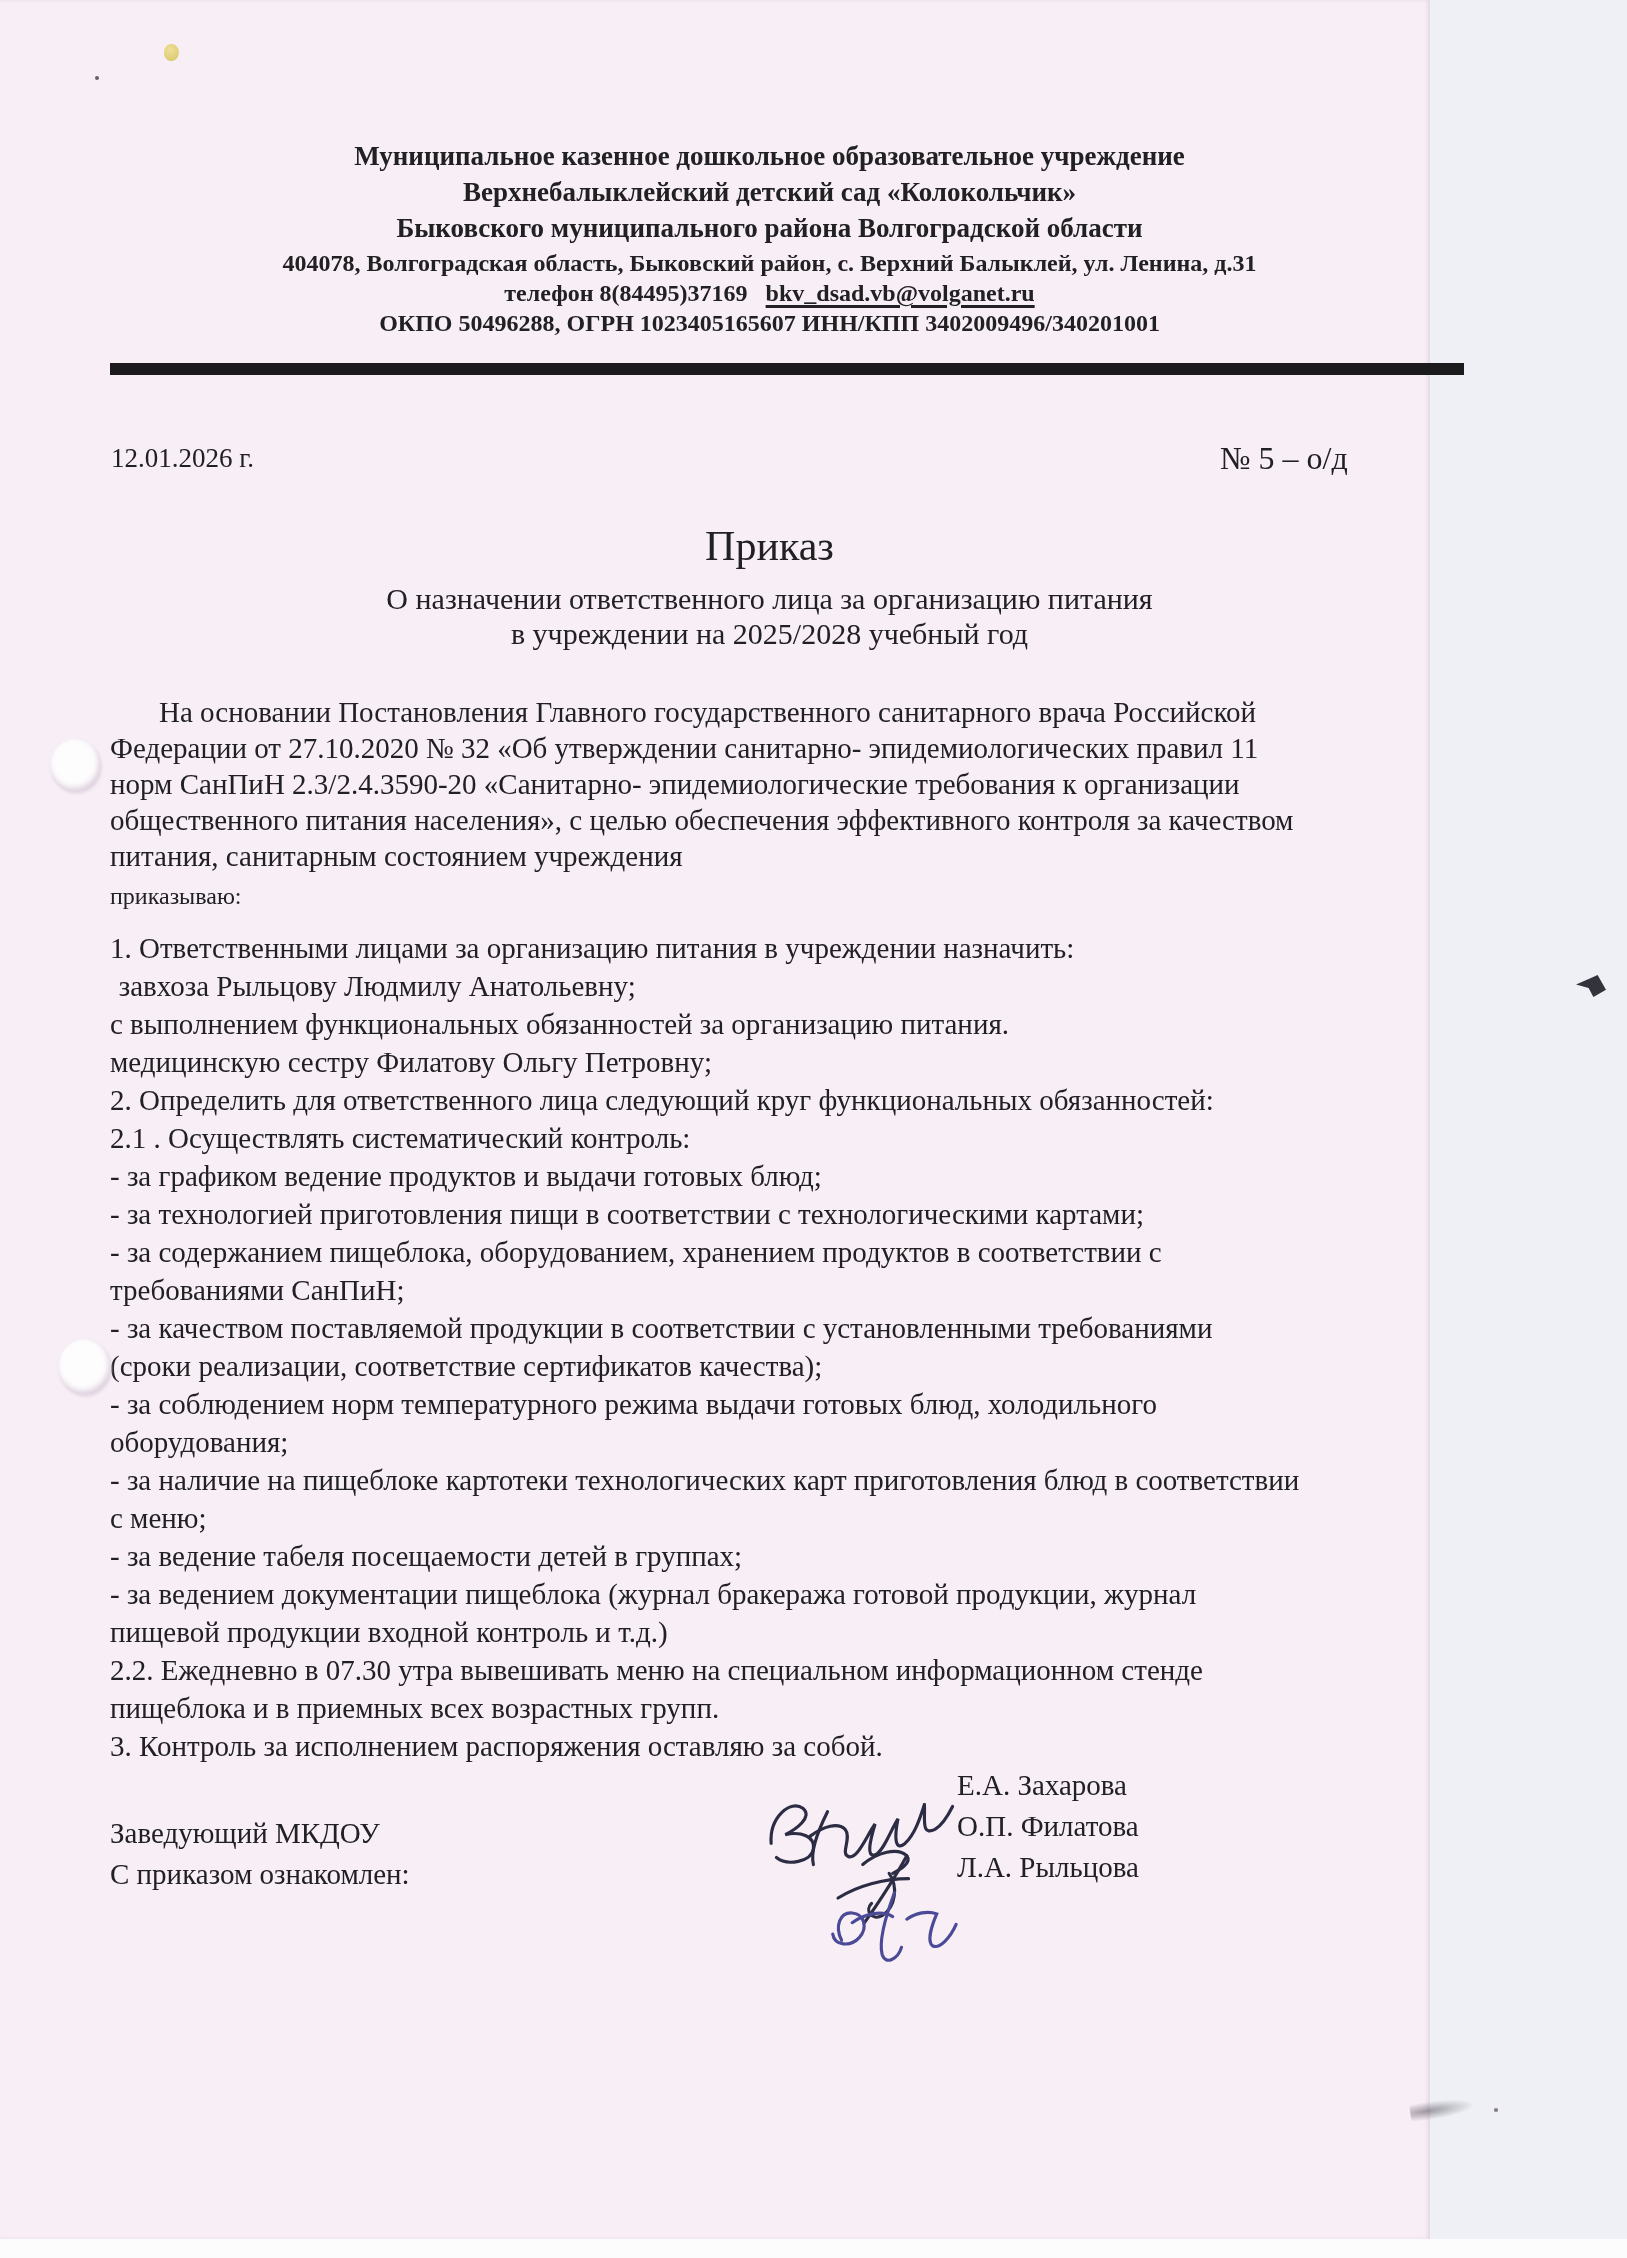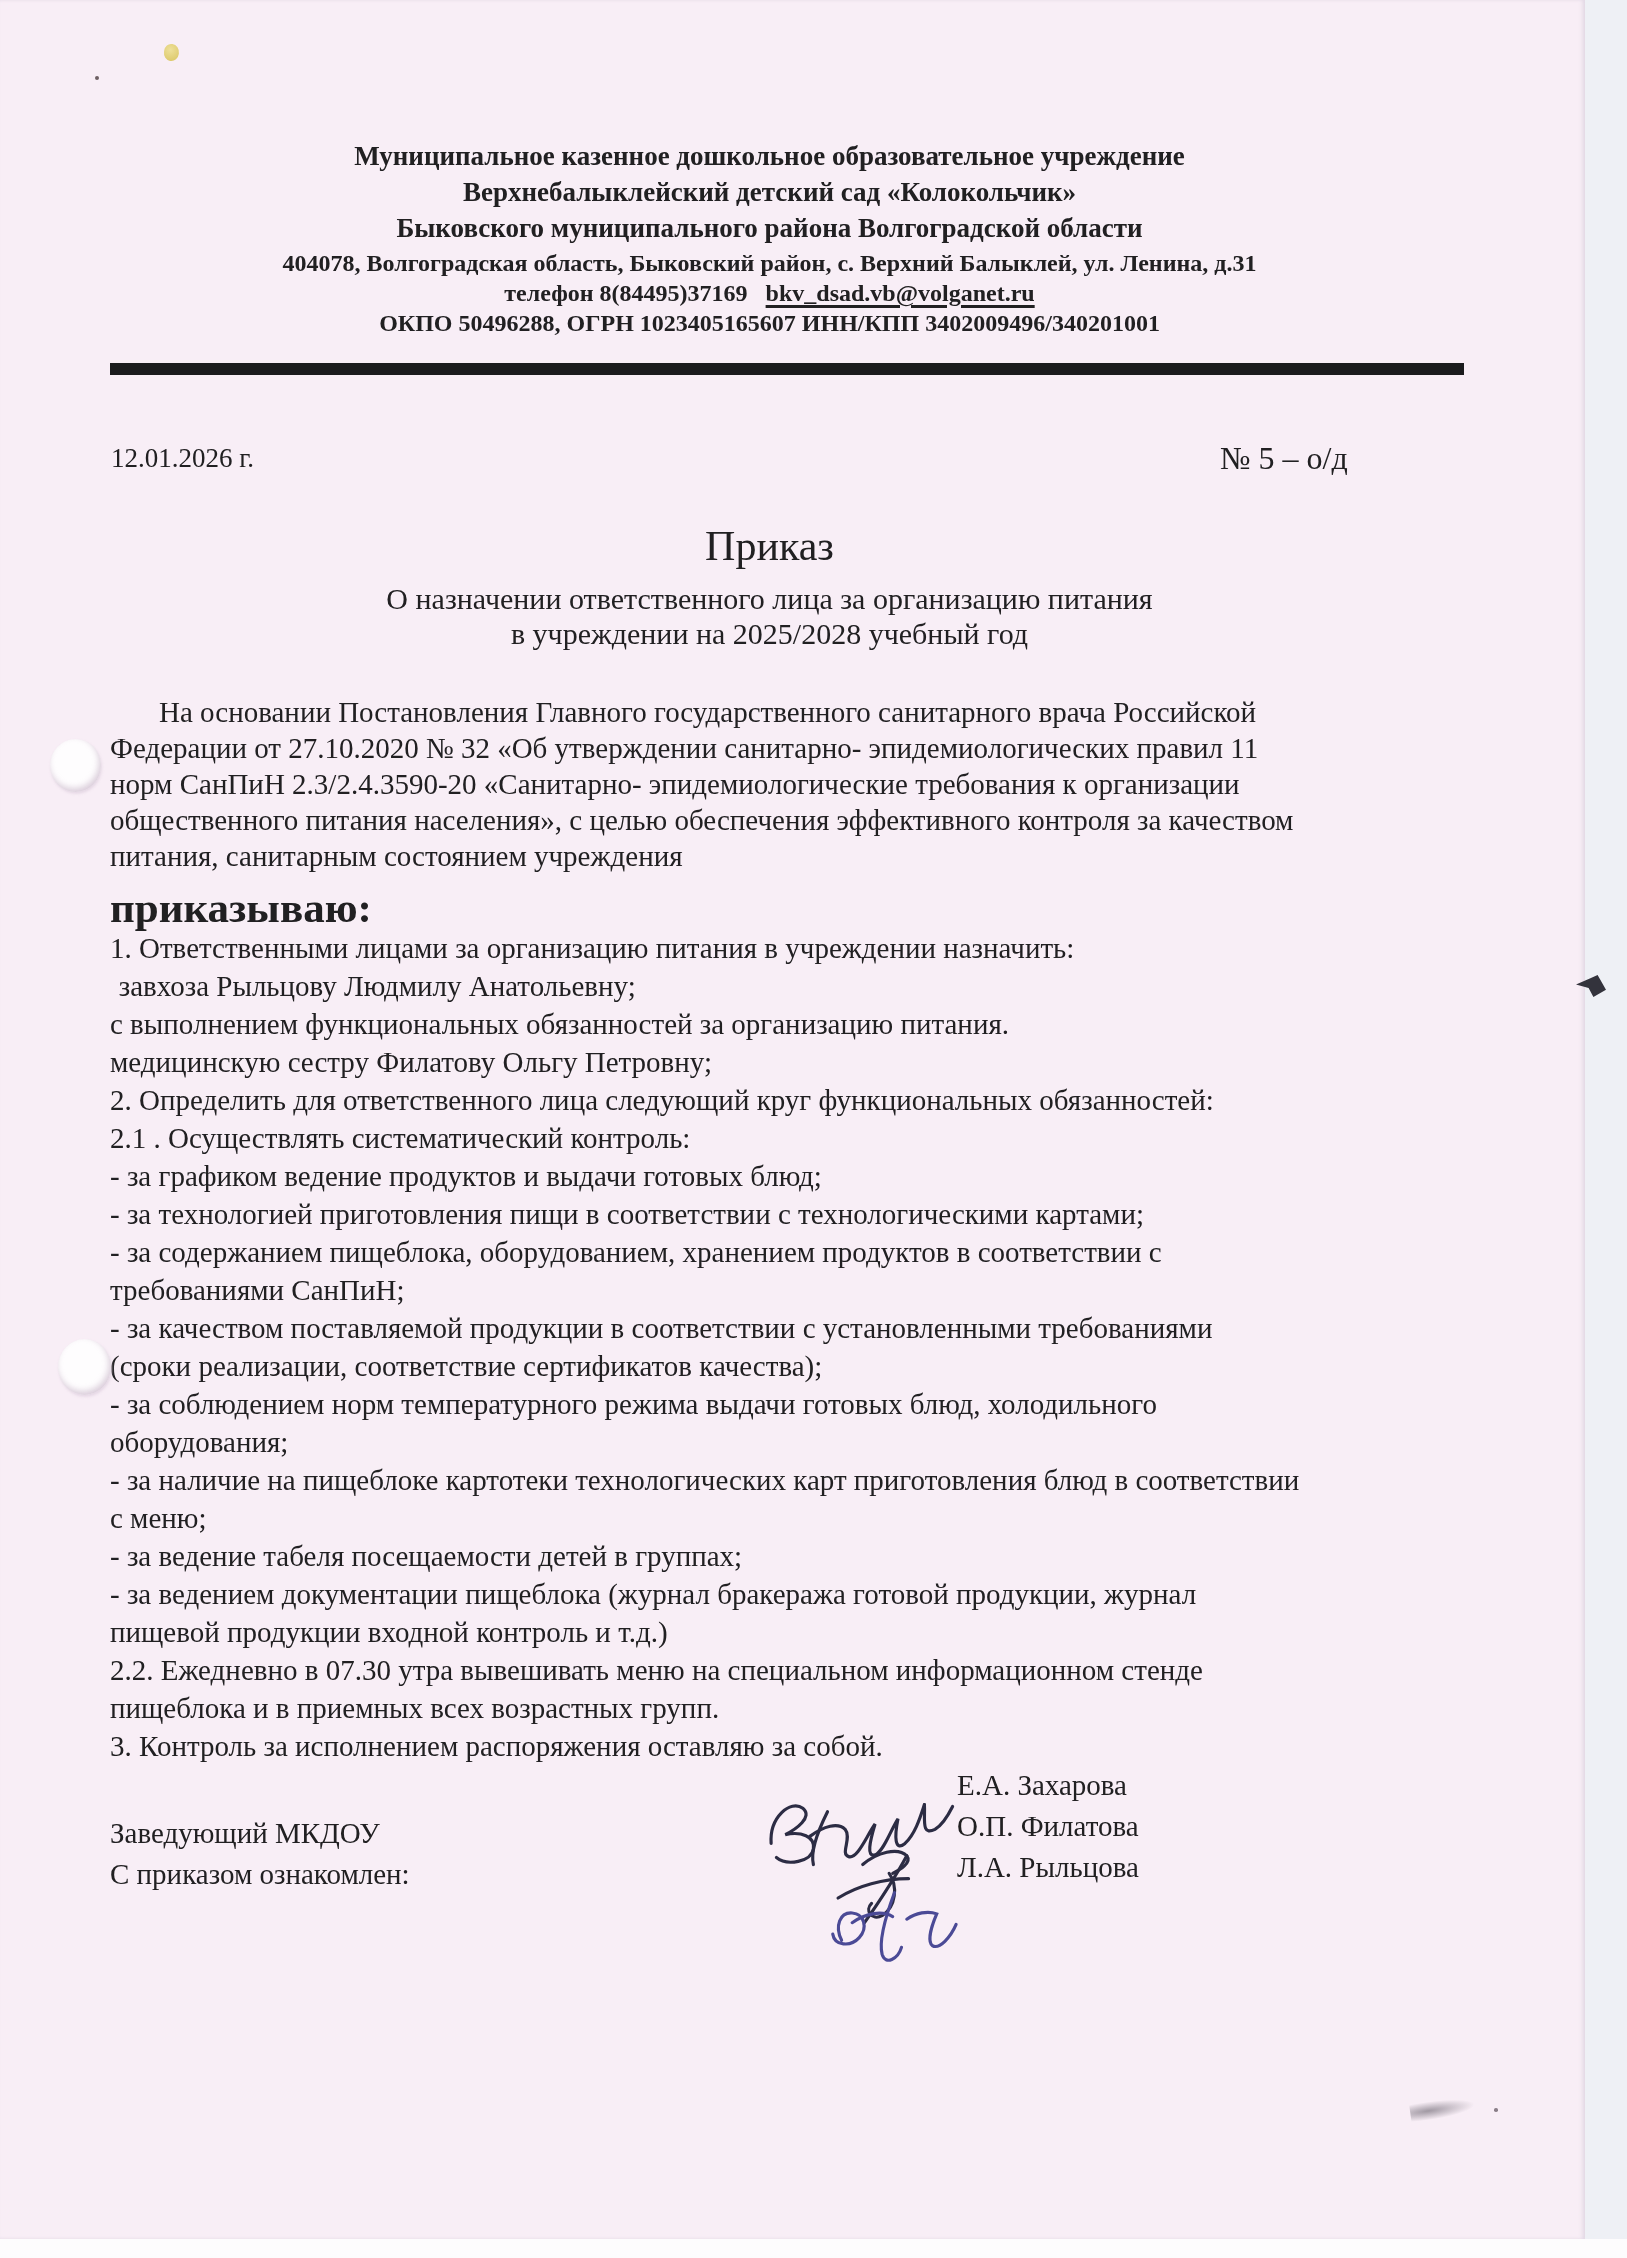--- a/index.html
+++ b/index.html
@@ -1,21 +1,21 @@
 <!DOCTYPE html>
 <html lang="ru" style="font-size:14px"><head>
 <meta charset="utf-8">
 <style>
   html,body { margin:0; padding:0; }
   .stage {
     position:relative; width:1628px; height:2258px; overflow:hidden;
     background:#eef0f5; font-family:"Liberation Serif", serif; color:#212022;
   }
   .paper {
-    position:absolute; left:0; top:0; width:1585px; height:2239px;
+    position:absolute; left:0; top:0; width:1430px; height:2239px;
     background:#f8eef6;
     box-shadow: inset -2.6px 0 3.5px rgba(210,200,215,.55);
   }
   .bottom-strip { position:absolute; left:0; top:2239px; width:1628px; height:19.4px; background:#fdfcfd; }
 
   .hdr { position:absolute; left:0; width:1539px; text-align:center; font-weight:bold; }
   .hdr-org  { top:138px; font-size:27px; }
   .hdr-org div { height:36px; line-height:36px; }
   .hdr-sub  { top:248px; font-size:24px; }
   .hdr-sub div { height:30px; line-height:30px; }
@@ -27,21 +27,21 @@
   .meta-num  { position:absolute; left:1220px; top:440px; font-size:32px; }
 
   .title    { position:absolute; left:0; top:522px; width:1539px; text-align:center; font-size:42px; }
   .subtitle { position:absolute; left:0; top:581px; width:1539px; text-align:center; font-size:30px; }
   .subtitle div { height:35px; line-height:35px; }
 
   .preamble { position:absolute; left:110px; top:694px; width:1447px; font-size:29px; }
   .preamble div { height:36px; line-height:36px; white-space:nowrap; }
   .indent    { padding-left:49px; }
 
-  .order-word { position:absolute; left:110px; top:883px; font-size:43px; font-weight:bold; }
+  .order-word { position:absolute; left:110px; top:883px; font-size:24px; font-weight:normal; }
 
   .body-lines { position:absolute; left:110px; top:929px; width:1447px; font-size:29px; }
   .body-lines div { height:38px; line-height:38px; white-space:nowrap; }
   .ind-sm { padding-left:8.8px; }
 
   .signoff-left { position:absolute; left:110px; top:1813px; font-size:29px; }
   .signoff-left div { height:41px; line-height:41px; }
   .names { position:absolute; left:957px; top:1765px; font-size:29px; }
   .names div { height:41px; line-height:41px; }
 

